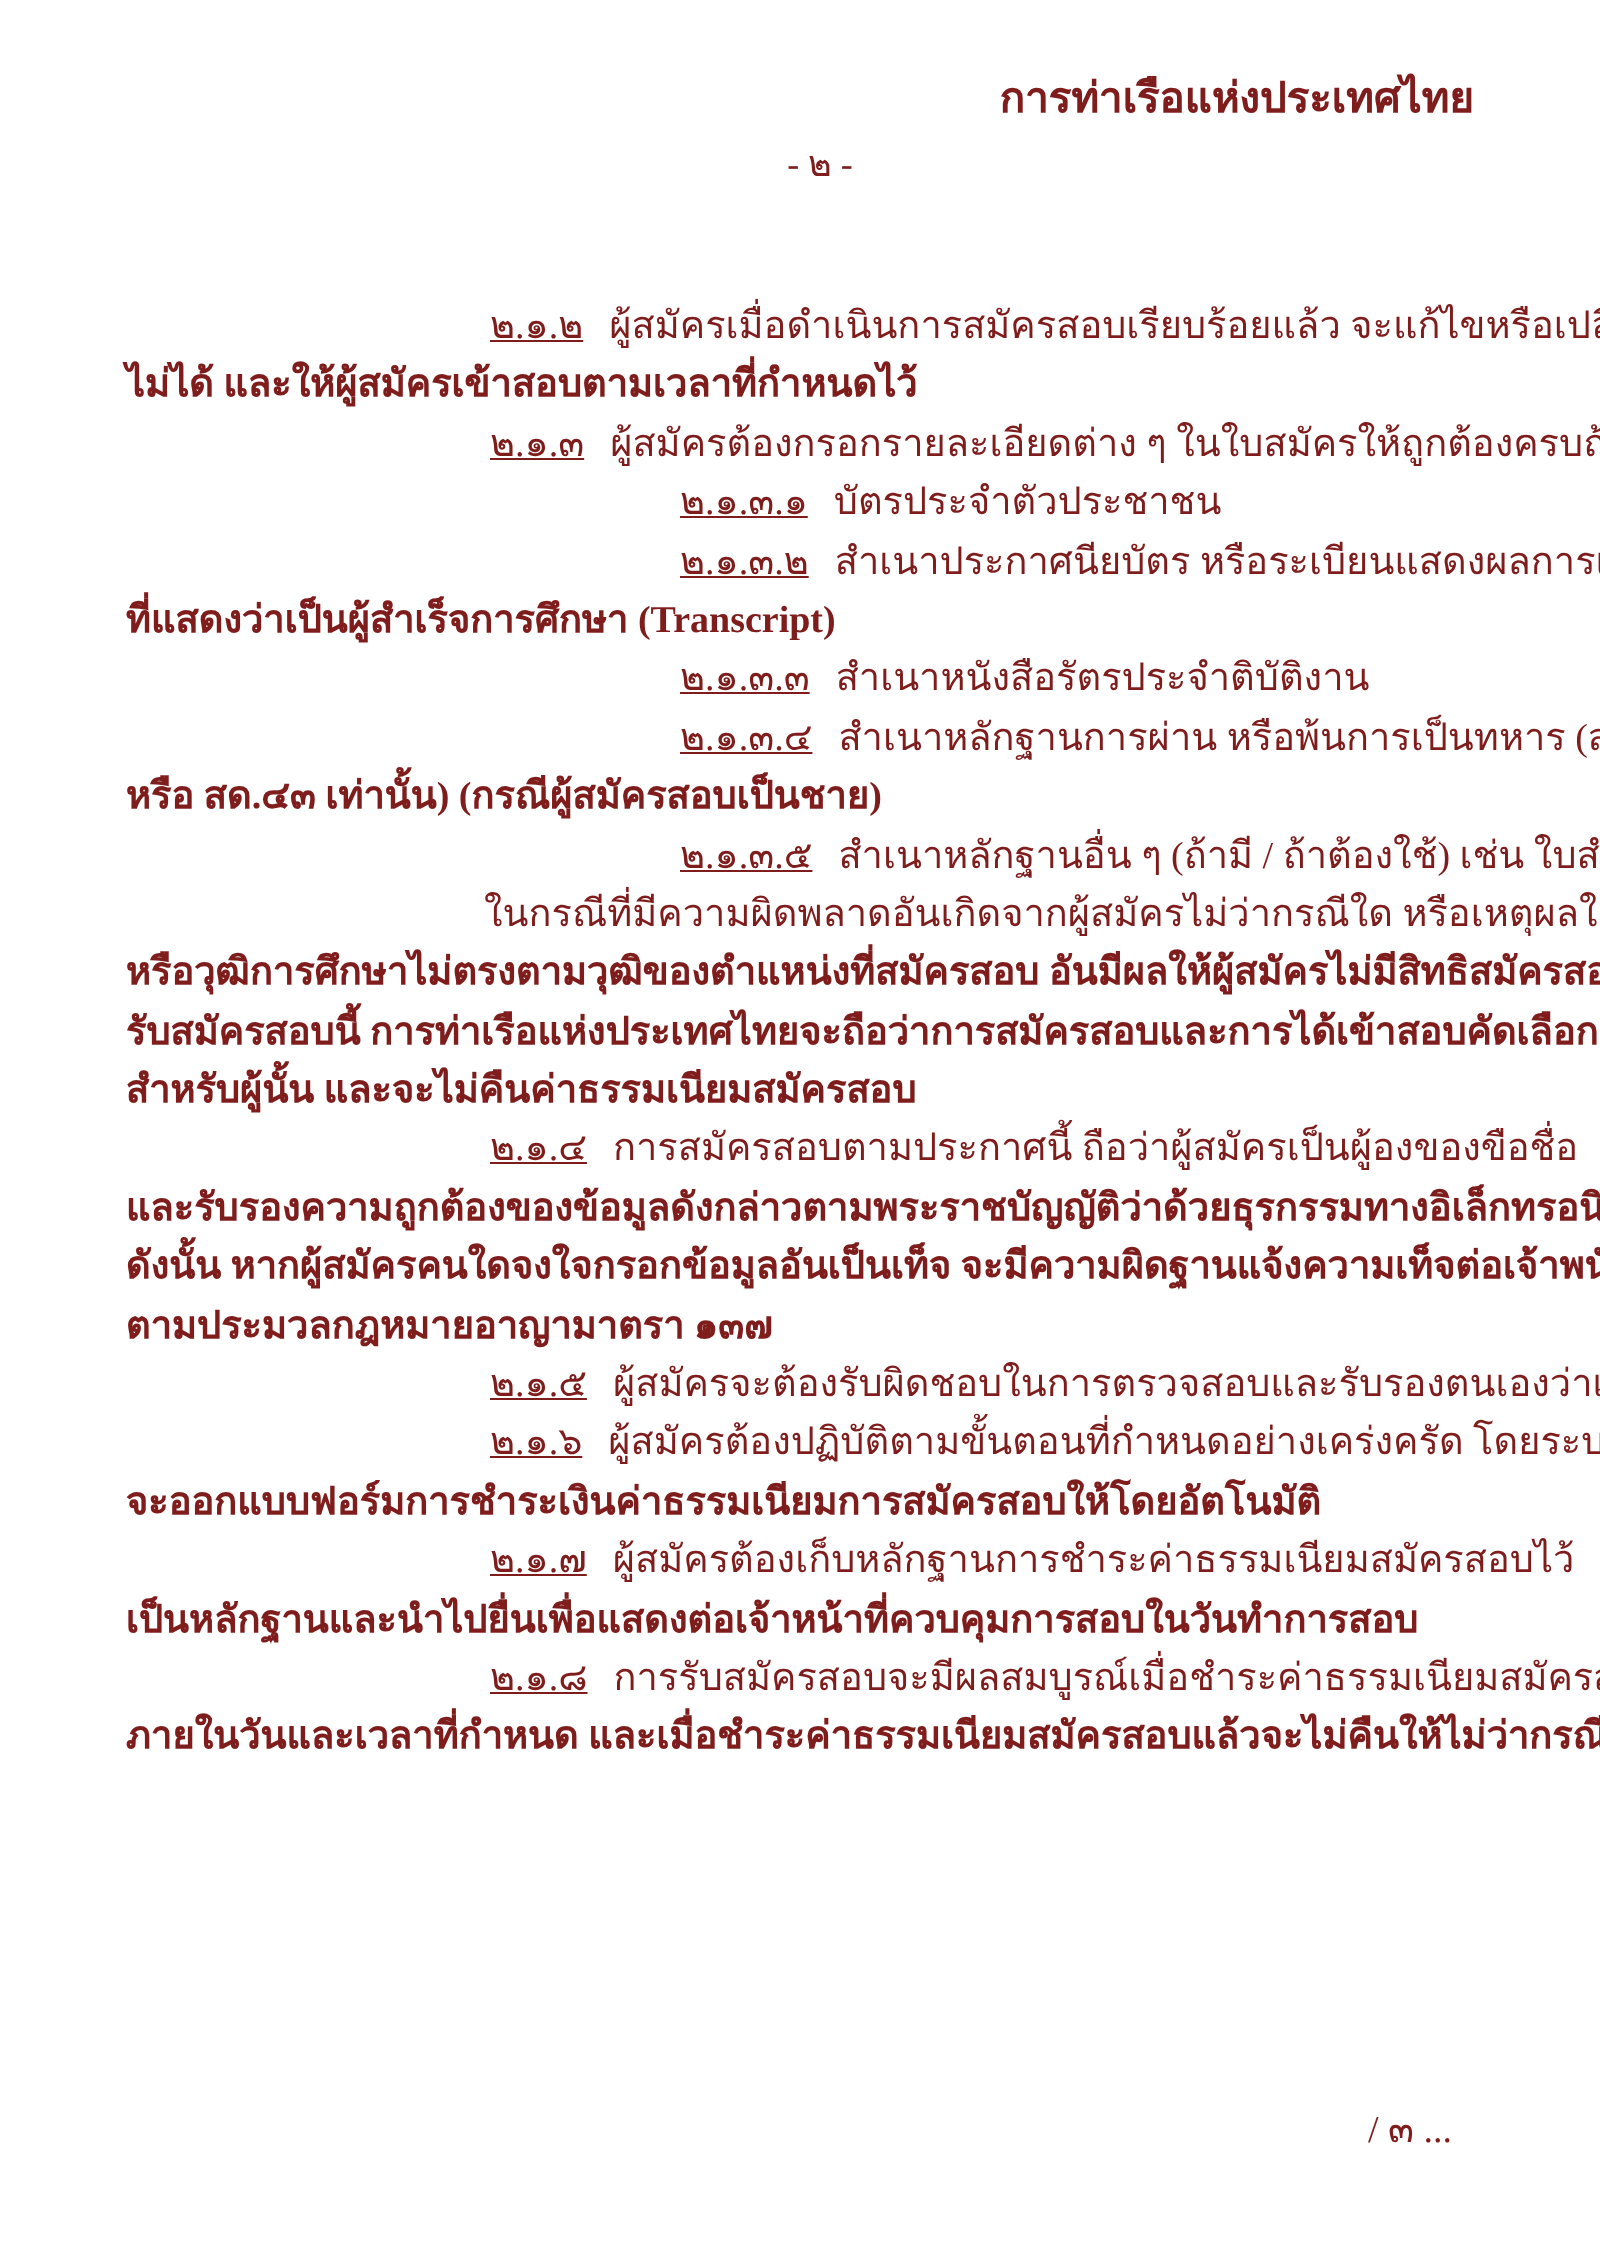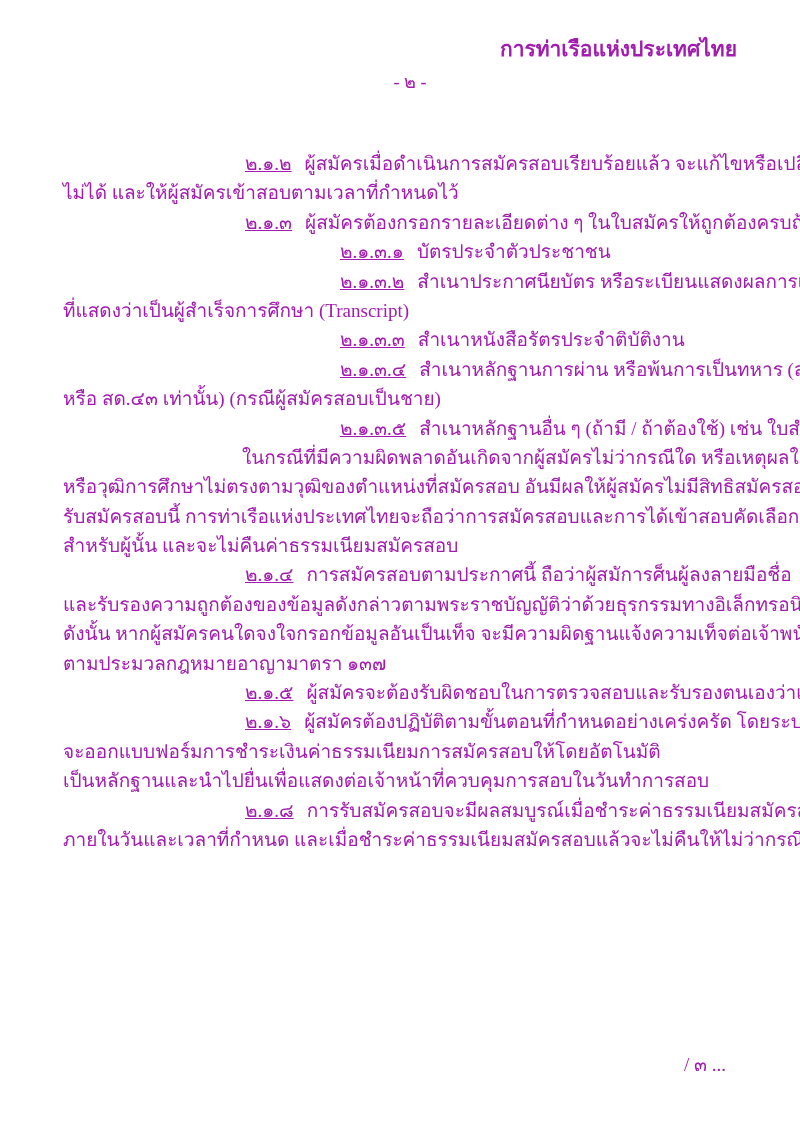--- a/index.html
+++ b/index.html
@@ -6,21 +6,21 @@
     margin: 0;
     padding: 0;
     background: #e8e8e8;
   }
   .page {
     position: relative;
     width: 800px;
     height: 1130px;
     margin: 0 auto;
     background: #ffffff;
-    color: #a21caf;
+    color: #7f1d1d;
     font-family: "Liberation Serif", "DejaVu Serif", serif;
     overflow: hidden;
   }
   .header-org {
     position: absolute;
     top: 32px;
     right: 63px;
     font-size: 21px;
     font-weight: 700;
     white-space: nowrap;
@@ -40,21 +40,21 @@
     left: 63px;
     width: 676px;
     font-size: 19px;
   }
   .line {
     height: 29.4px;
     line-height: 29.4px;
     white-space: nowrap;
     overflow: visible;
   }
-  .indent-cont { padding-left: 0; }
+  .indent-cont { padding-left: 0; font-weight: bold; }
   .indent-num1 { padding-left: 182px; }
   .indent-num2 { padding-left: 277px; }
   .indent-para { padding-left: 179px; }
   .num {
     display: inline-block;
     margin-right: 13px;
     text-decoration: underline;
   }
   .footer-next {
     position: absolute;
@@ -78,25 +78,26 @@
       <div class="line indent-num2"><span class="num">๒.๑.๓.๒</span><span>สำเนาประกาศนียบัตร หรือระเบียนแสดงผลการเรียน</span></div>
       <div class="line indent-cont"><span>ที่แสดงว่าเป็นผู้สำเร็จการศึกษา (Transcript)</span></div>
       <div class="line indent-num2"><span class="num">๒.๑.๓.๓</span><span>สำเนาหนังสือรัตรประจำติบัติงาน</span></div>
       <div class="line indent-num2"><span class="num">๒.๑.๓.๔</span><span>สำเนาหลักฐานการผ่าน หรือพ้นการเป็นทหาร (สำเนา สด.๘</span></div>
       <div class="line indent-cont"><span>หรือ สด.๔๓ เท่านั้น) (กรณีผู้สมัครสอบเป็นชาย)</span></div>
       <div class="line indent-num2"><span class="num">๒.๑.๓.๕</span><span>สำเนาหลักฐานอื่น ๆ (ถ้ามี / ถ้าต้องใช้) เช่น ใบสำคัญการสมรส</span></div>
       <div class="line indent-para"><span>ในกรณีที่มีความผิดพลาดอันเกิดจากผู้สมัครไม่ว่ากรณีใด หรือเหตุผลใด</span></div>
       <div class="line indent-cont"><span>หรือวุฒิการศึกษาไม่ตรงตามวุฒิของตำแหน่งที่สมัครสอบ อันมีผลให้ผู้สมัครไม่มีสิทธิสมัครสอบตามประกาศ</span></div>
       <div class="line indent-cont"><span>รับสมัครสอบนี้ การท่าเรือแห่งประเทศไทยจะถือว่าการสมัครสอบและการได้เข้าสอบคัดเลือกครั้งนี้เป็นโมฆะ</span></div>
       <div class="line indent-cont"><span>สำหรับผู้นั้น และจะไม่คืนค่าธรรมเนียมสมัครสอบ</span></div>
-      <div class="line indent-num1"><span class="num">๒.๑.๔</span><span>การสมัครสอบตามประกาศนี้ ถือว่าผู้สมัการศ็นผู้ลงลายมือชื่อ</span></div>
+      <div class="line indent-num1"><span class="num">๒.๑.๔</span><span>การสมัครสอบตามประกาศนี้ ถือว่าผู้สมัครเป็นผู้องของขือชื่อ</span></div>
       <div class="line indent-cont"><span>และรับรองความถูกต้องของข้อมูลดังกล่าวตามพระราชบัญญัติว่าด้วยธุรกรรมทางอิเล็กทรอนิกส์ พ.ศ. ๒๕๔๔</span></div>
       <div class="line indent-cont"><span>ดังนั้น หากผู้สมัครคนใดจงใจกรอกข้อมูลอันเป็นเท็จ จะมีความผิดฐานแจ้งความเท็จต่อเจ้าพนักงาน</span></div>
       <div class="line indent-cont"><span>ตามประมวลกฎหมายอาญามาตรา ๑๓๗</span></div>
       <div class="line indent-num1"><span class="num">๒.๑.๕</span><span>ผู้สมัครจะต้องรับผิดชอบในการตรวจสอบและรับรองตนเองว่าเป็นบุคคล</span></div>
       <div class="line indent-num1"><span class="num">๒.๑.๖</span><span>ผู้สมัครต้องปฏิบัติตามขั้นตอนที่กำหนดอย่างเคร่งครัด โดยระบบ</span></div>
       <div class="line indent-cont"><span>จะออกแบบฟอร์มการชำระเงินค่าธรรมเนียมการสมัครสอบให้โดยอัตโนมัติ</span></div>
+      <div class="line indent-num1"><span class="num">๒.๑.๗</span><span>ผู้สมัครต้องเก็บหลักฐานการชำระค่าธรรมเนียมสมัครสอบไว้</span></div>
       <div class="line indent-cont"><span>เป็นหลักฐานและนำไปยื่นเพื่อแสดงต่อเจ้าหน้าที่ควบคุมการสอบในวันทำการสอบ</span></div>
       <div class="line indent-num1"><span class="num">๒.๑.๘</span><span>การรับสมัครสอบจะมีผลสมบูรณ์เมื่อชำระค่าธรรมเนียมสมัครสอบ</span></div>
       <div class="line indent-cont"><span>ภายในวันและเวลาที่กำหนด และเมื่อชำระค่าธรรมเนียมสมัครสอบแล้วจะไม่คืนให้ไม่ว่ากรณีใด ๆ ทั้งสิ้น</span></div>
     </div>
   <div class="footer-next">/ ๓ ...</div>
 </div>
 
 </body></html>

